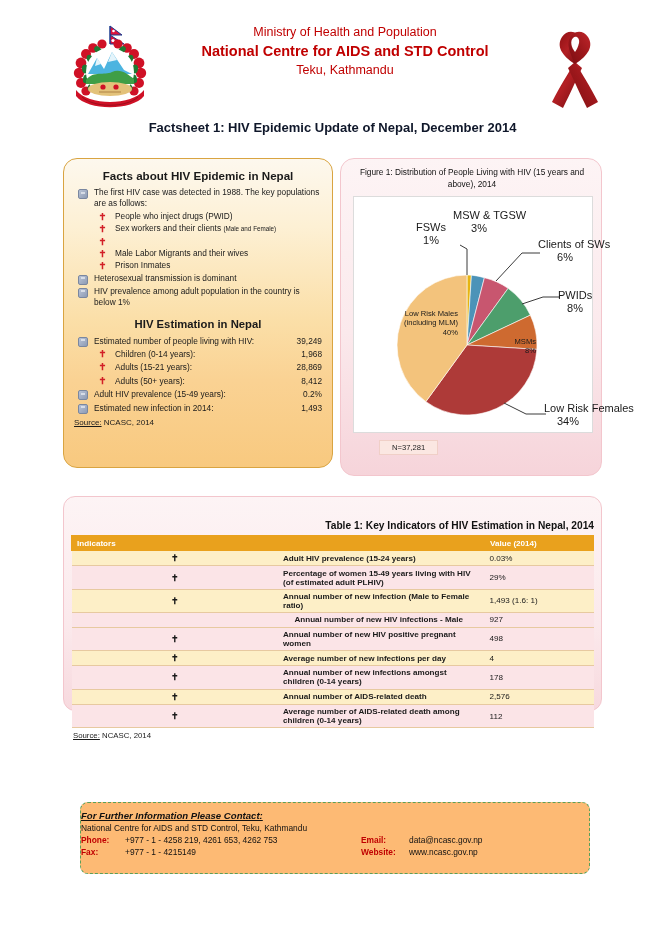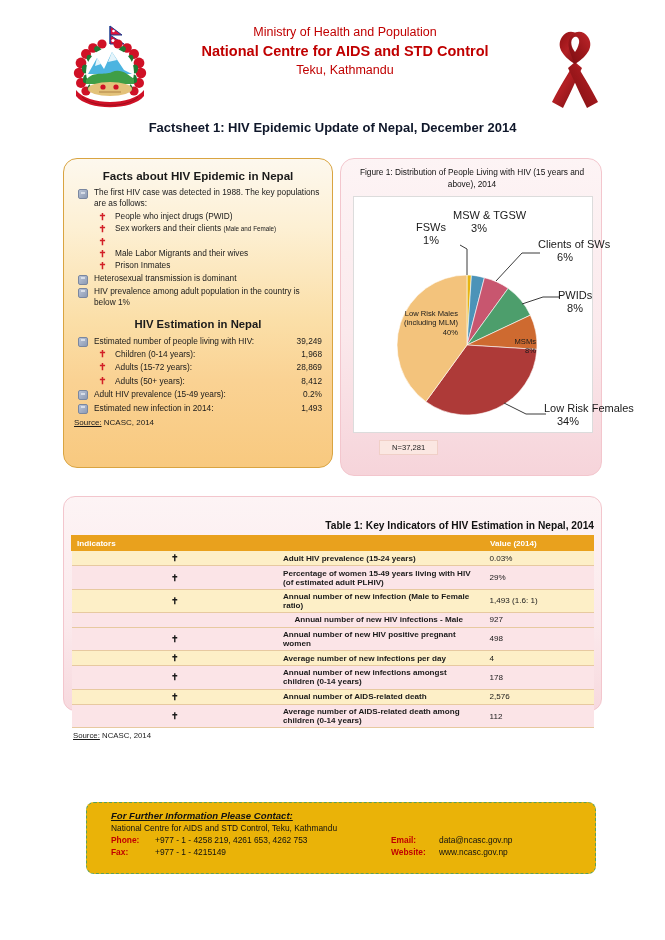--- a/index.html
+++ b/index.html
@@ -244,27 +244,27 @@
   .valcol { width: 98px; margin-left: 48px; }
   .tbl-source {
     margin-top: 3px;
     font-size: 7.8px;
     padding-left: 2px;
   }
 
   
   .contact-box {
     position: absolute;
-    left: 86px; top: 802px;
+    left: 80px; top: 802px;
     width: 510px; height: 72px;
     border: 1.4px dashed #5aa05a;
     border-radius: 8px;
-    background: #eab308;
+    background: #fdba74;
     box-sizing: border-box;
-    padding: 7px 24px;
+    padding: 7px 0;
     font-size: 8.4px;
   }
   .contact-head {
     font-weight: bold;
     font-style: italic;
     text-decoration: underline;
     font-size: 9.6px;
     margin-bottom: 2px;
     color: #111;
   }
@@ -420,21 +420,21 @@
     <span class="fact-text">Estimated number of people living with HIV:</span>
     <span class="val">39,249</span>
   </div>
   <div class="fact-row est-row sub">
     <span class="bullet-ribbon">✝</span>
     <span class="fact-text">Children (0-14 years):</span>
     <span class="val">1,968</span>
   </div>
   <div class="fact-row est-row sub">
     <span class="bullet-ribbon">✝</span>
-    <span class="fact-text">Adults (15-72 years):</span>
+    <span class="fact-text">Adults (15-21 years):</span>
     <span class="val">28,869</span>
   </div>
   <div class="fact-row est-row sub">
     <span class="bullet-ribbon">✝</span>
     <span class="fact-text">Adults (50+ years):</span>
     <span class="val">8,412</span>
   </div>
   <div class="fact-row est-row">
     <span class="bullet-sq"></span>
     <span class="fact-text">Adult HIV prevalence (15-49 years):</span>

